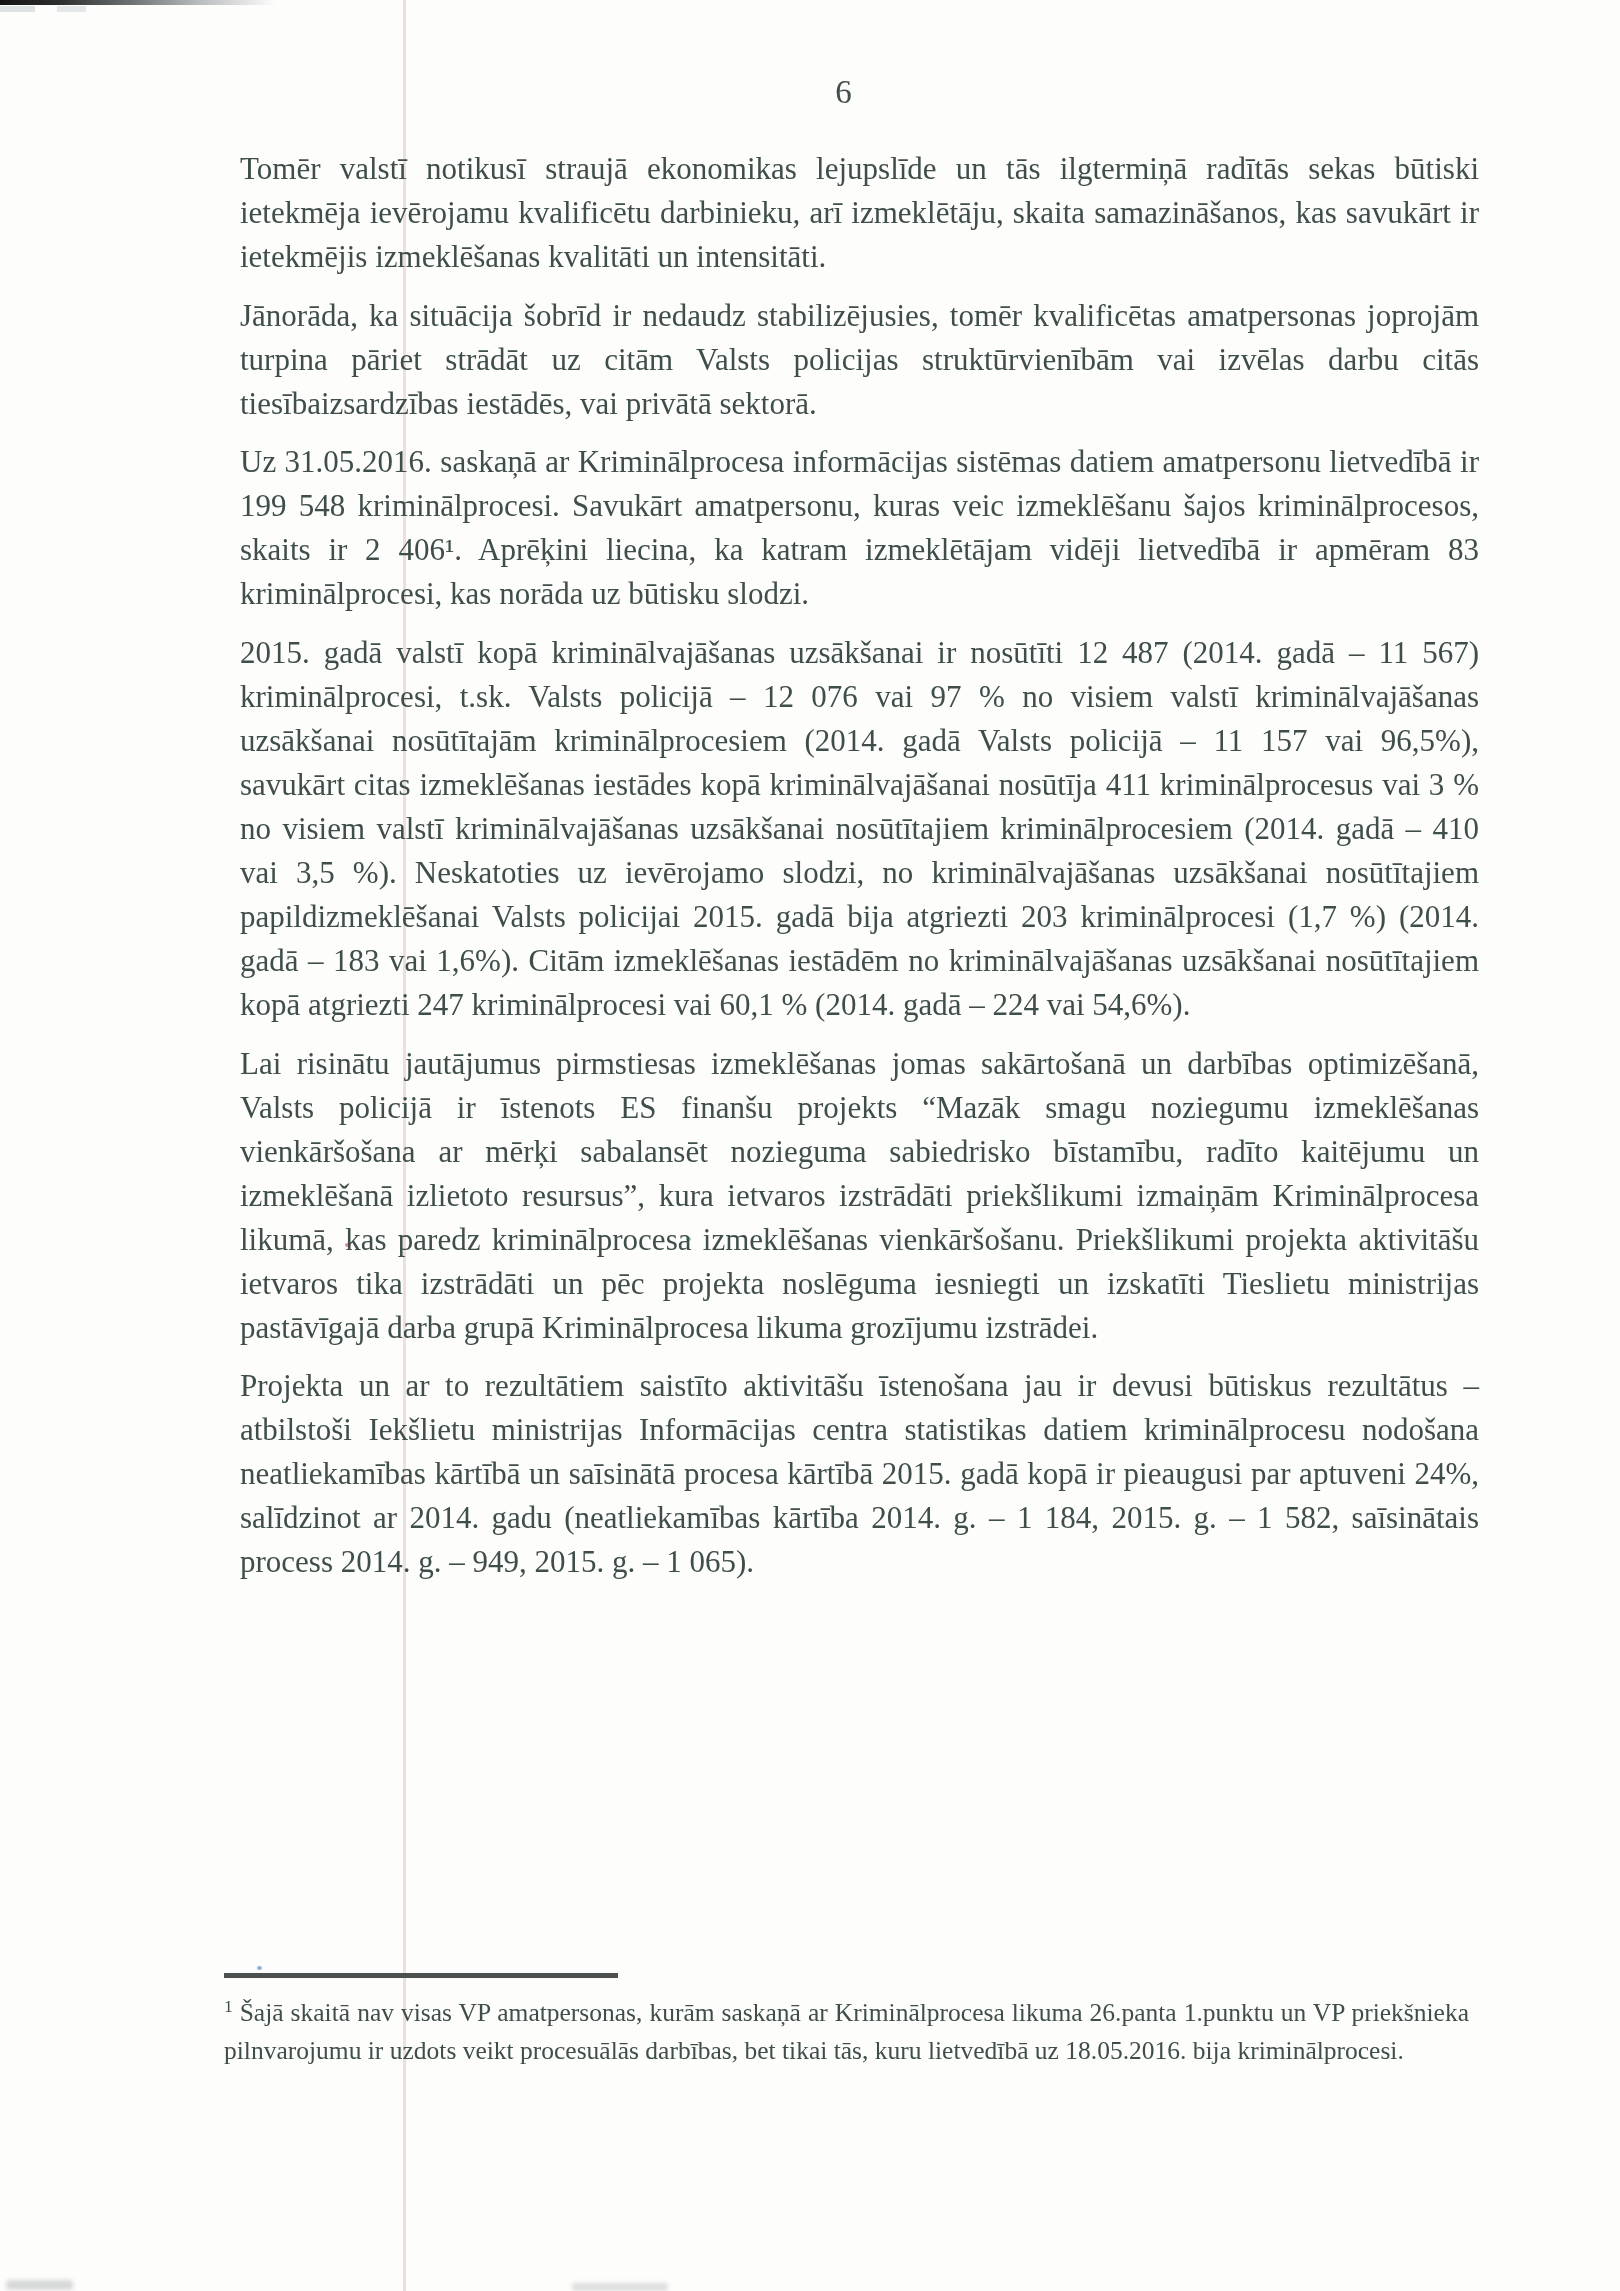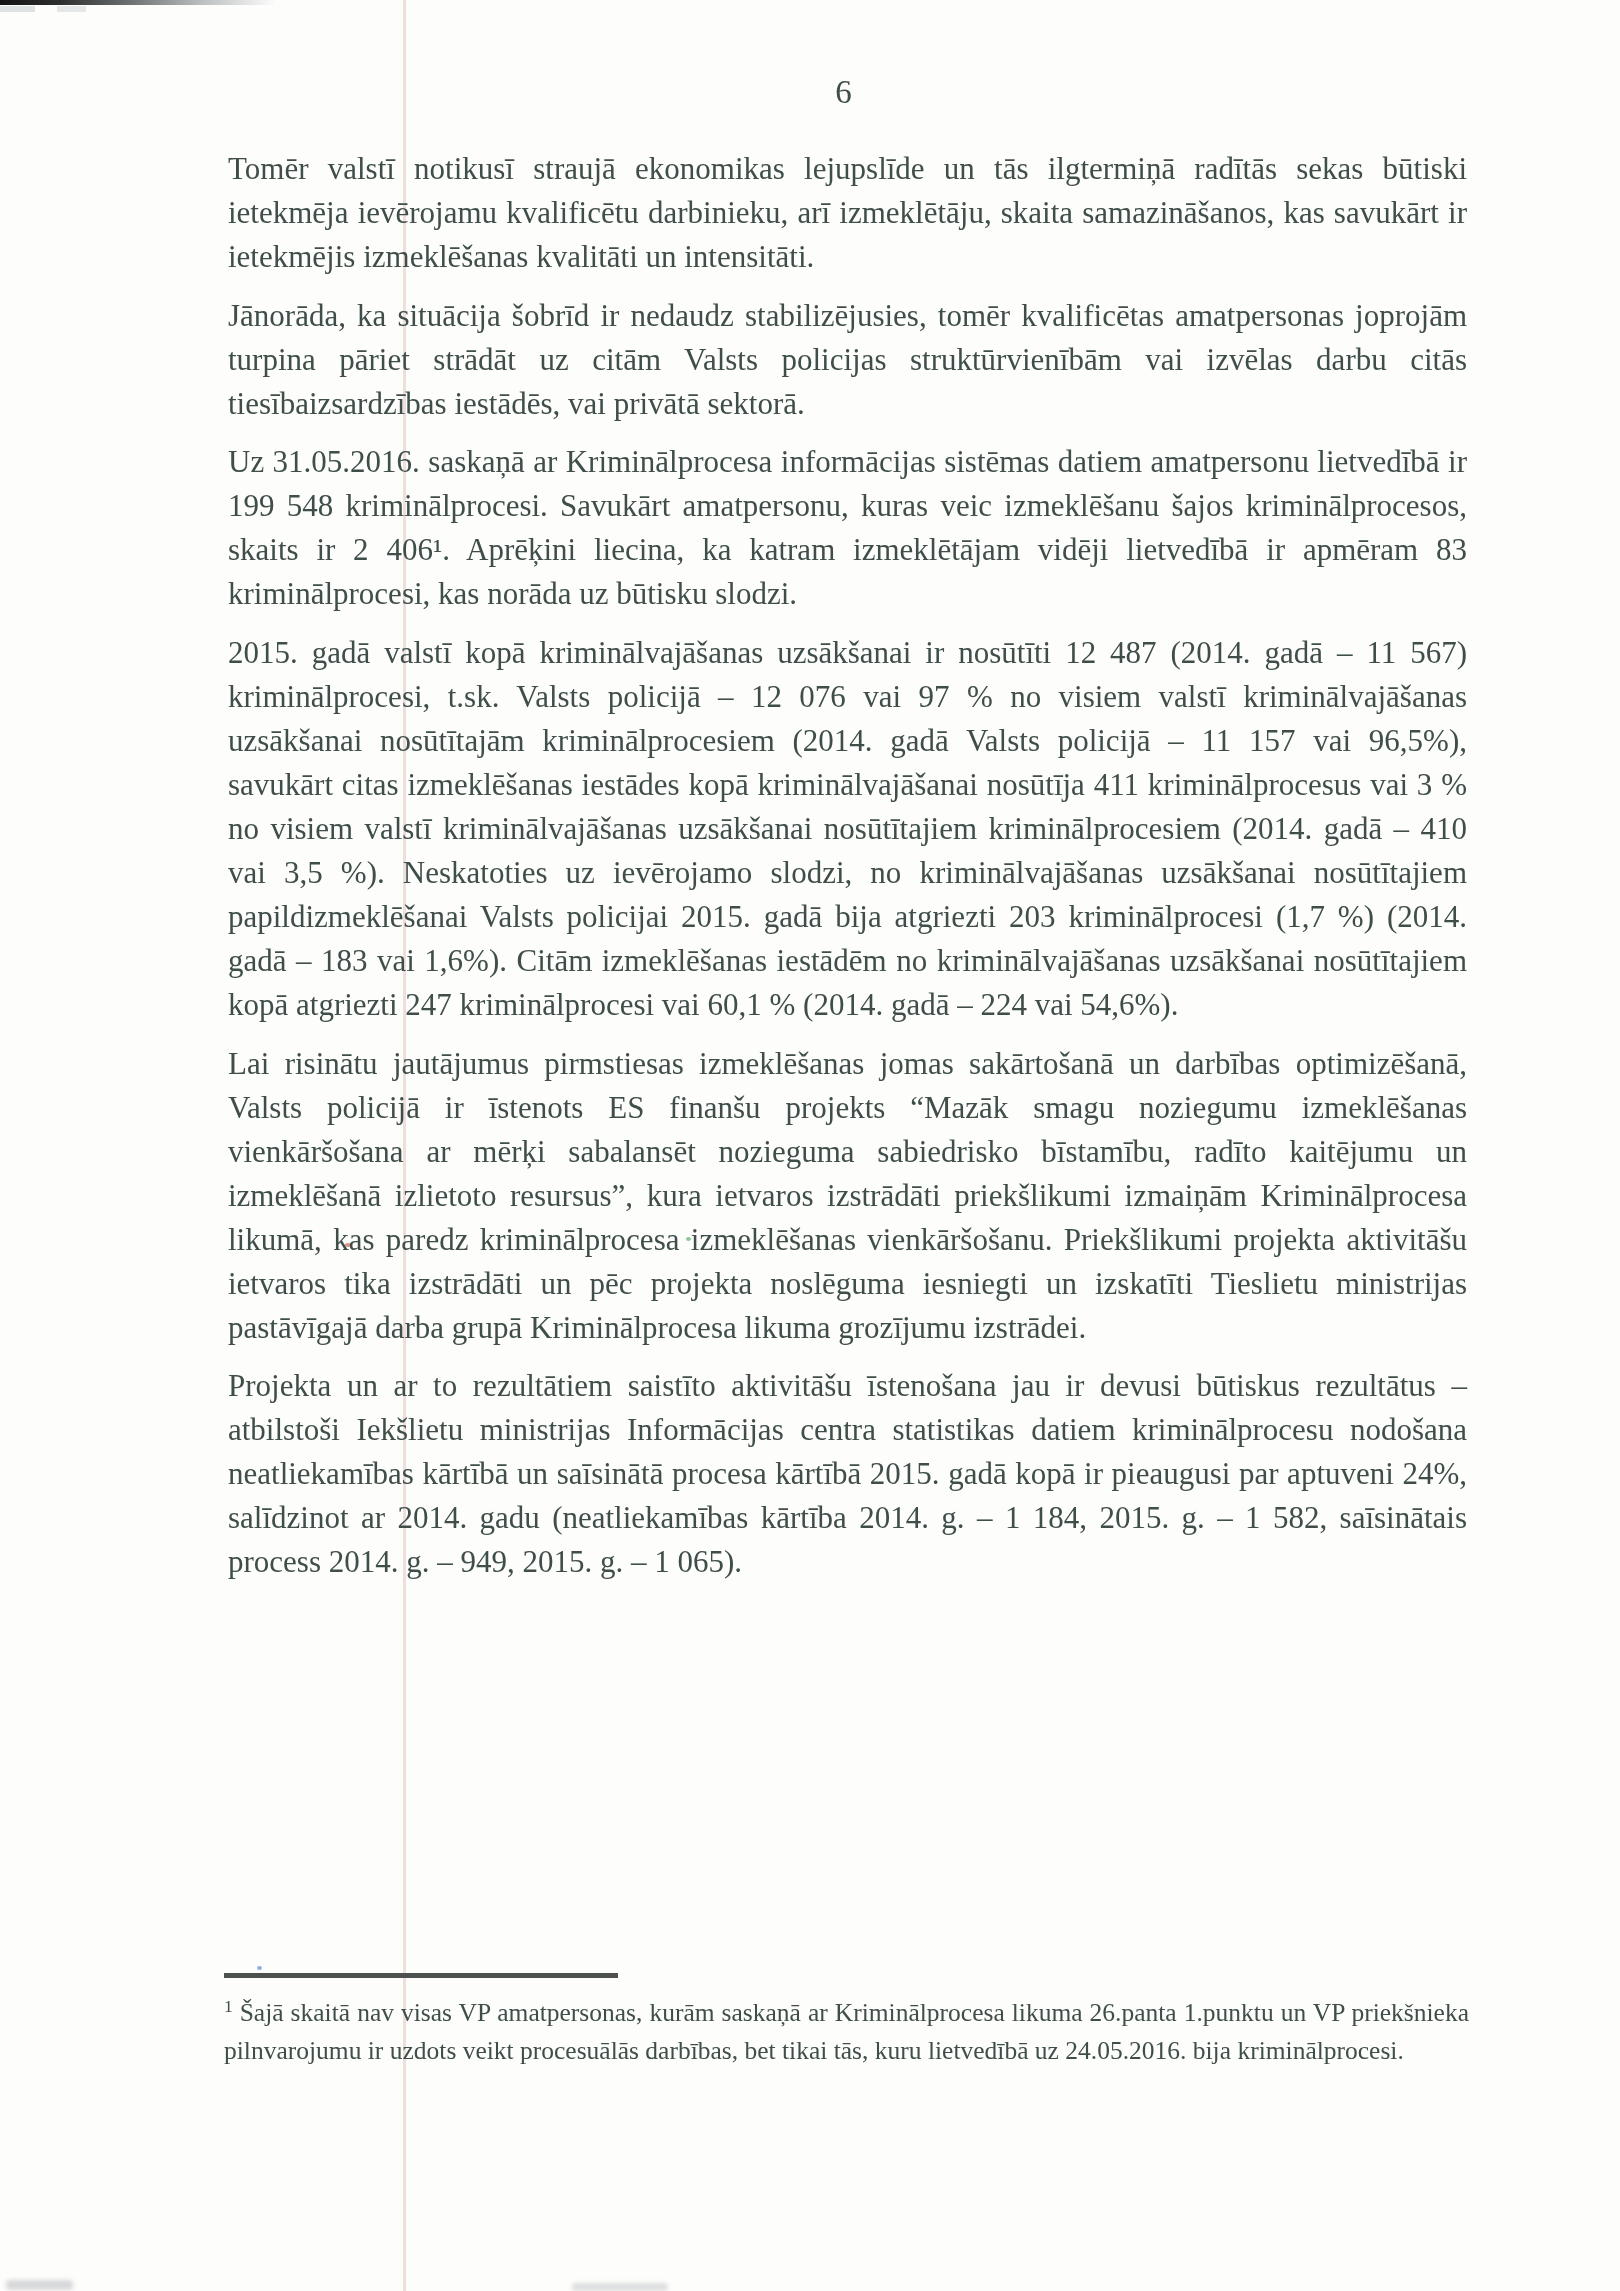--- a/index.html
+++ b/index.html
@@ -46,21 +46,21 @@
   
   .page-number {
     position: absolute;
     top: 73px; left: 224px; width: 1239px;
     text-align: center;
     font-size: 33px;
     line-height: 39px;
   }
   .content {
     position: absolute;
-    top: 147px; left: 228px; width: 1239px;
+    top: 147px; left: 240px; width: 1239px;
     font-size: 31px;
     line-height: 44px;
     text-align: justify;
   }
   .content p {
     margin: 0 0 14.7px 0;
     padding: 0;
   }
   .footnote-rule {
     position: absolute;
@@ -103,17 +103,17 @@
     <p>Tomēr valstī notikusī straujā ekonomikas lejupslīde un tās ilgtermiņā radītās sekas būtiski ietekmēja ievērojamu kvalificētu darbinieku, arī izmeklētāju, skaita samazināšanos, kas savukārt ir ietekmējis izmeklēšanas kvalitāti un intensitāti.</p>
     <p>Jānorāda, ka situācija šobrīd ir nedaudz stabilizējusies, tomēr kvalificētas amatpersonas joprojām turpina pāriet strādāt uz citām Valsts policijas struktūrvienībām vai izvēlas darbu citās tiesībaizsardzības iestādēs, vai privātā sektorā.</p>
     <p>Uz 31.05.2016. saskaņā ar Kriminālprocesa informācijas sistēmas datiem amatpersonu lietvedībā ir 199&nbsp;548 kriminālprocesi. Savukārt amatpersonu, kuras veic izmeklēšanu šajos kriminālprocesos, skaits ir 2&nbsp;406¹. Aprēķini liecina, ka katram izmeklētājam vidēji lietvedībā ir apmēram 83 kriminālprocesi, kas norāda uz būtisku slodzi.</p>
     <p>2015. gadā valstī kopā kriminālvajāšanas uzsākšanai ir nosūtīti 12&nbsp;487 (2014. gadā – 11&nbsp;567) kriminālprocesi, t.sk. Valsts policijā – 12&nbsp;076 vai 97 % no visiem valstī kriminālvajāšanas uzsākšanai nosūtītajām kriminālprocesiem (2014. gadā Valsts policijā – 11&nbsp;157 vai 96,5%), savukārt citas izmeklēšanas iestādes kopā kriminālvajāšanai nosūtīja 411 kriminālprocesus vai 3 % no visiem valstī kriminālvajāšanas uzsākšanai nosūtītajiem kriminālprocesiem (2014. gadā – 410 vai 3,5 %). Neskatoties uz ievērojamo slodzi, no kriminālvajāšanas uzsākšanai nosūtītajiem papildizmeklēšanai Valsts policijai 2015. gadā bija atgriezti 203 kriminālprocesi (1,7 %) (2014. gadā – 183 vai 1,6%). Citām izmeklēšanas iestādēm no kriminālvajāšanas uzsākšanai nosūtītajiem kopā atgriezti 247 kriminālprocesi vai 60,1 % (2014. gadā – 224 vai 54,6%).</p>
     <p>Lai risinātu jautājumus pirmstiesas izmeklēšanas jomas sakārtošanā un darbības optimizēšanā, Valsts policijā ir īstenots ES finanšu projekts “Mazāk smagu noziegumu izmeklēšanas vienkāršošana ar mērķi sabalansēt nozieguma sabiedrisko bīstamību, radīto kaitējumu un izmeklēšanā izlietoto resursus”, kura ietvaros izstrādāti priekšlikumi izmaiņām Kriminālprocesa likumā, kas paredz kriminālprocesa izmeklēšanas vienkāršošanu. Priekšlikumi projekta aktivitāšu ietvaros tika izstrādāti un pēc projekta noslēguma iesniegti un izskatīti Tieslietu ministrijas pastāvīgajā darba grupā Kriminālprocesa likuma grozījumu izstrādei.</p>
     <p>Projekta un ar to rezultātiem saistīto aktivitāšu īstenošana jau ir devusi būtiskus rezultātus – atbilstoši Iekšlietu ministrijas Informācijas centra statistikas datiem kriminālprocesu nodošana neatliekamības kārtībā un saīsinātā procesa kārtībā 2015. gadā kopā ir pieaugusi par aptuveni 24%, salīdzinot ar 2014. gadu (neatliekamības kārtība 2014. g. – 1&nbsp;184, 2015. g. – 1&nbsp;582, saīsinātais process 2014. g. – 949, 2015. g. – 1&nbsp;065).</p>
   </div>
 
   <div class="footnote-rule"></div>
   <p class="footnote">
-    <sup>1</sup><span>Šajā skaitā nav visas VP amatpersonas, kurām saskaņā ar Kriminālprocesa likuma 26.panta 1.punktu un VP priekšnieka pilnvarojumu ir uzdots veikt procesuālās darbības, bet tikai tās, kuru lietvedībā uz 24.05.2016. bija kriminālprocesi.</span>
+    <sup>1</sup><span>Šajā skaitā nav visas VP amatpersonas, kurām saskaņā ar Kriminālprocesa likuma 26.panta 1.punktu un VP priekšnieka pilnvarojumu ir uzdots veikt procesuālās darbības, bet tikai tās, kuru lietvedībā uz 18.05.2016. bija kriminālprocesi.</span>
   </p>
 
 </div>
 
 
 </body></html>

